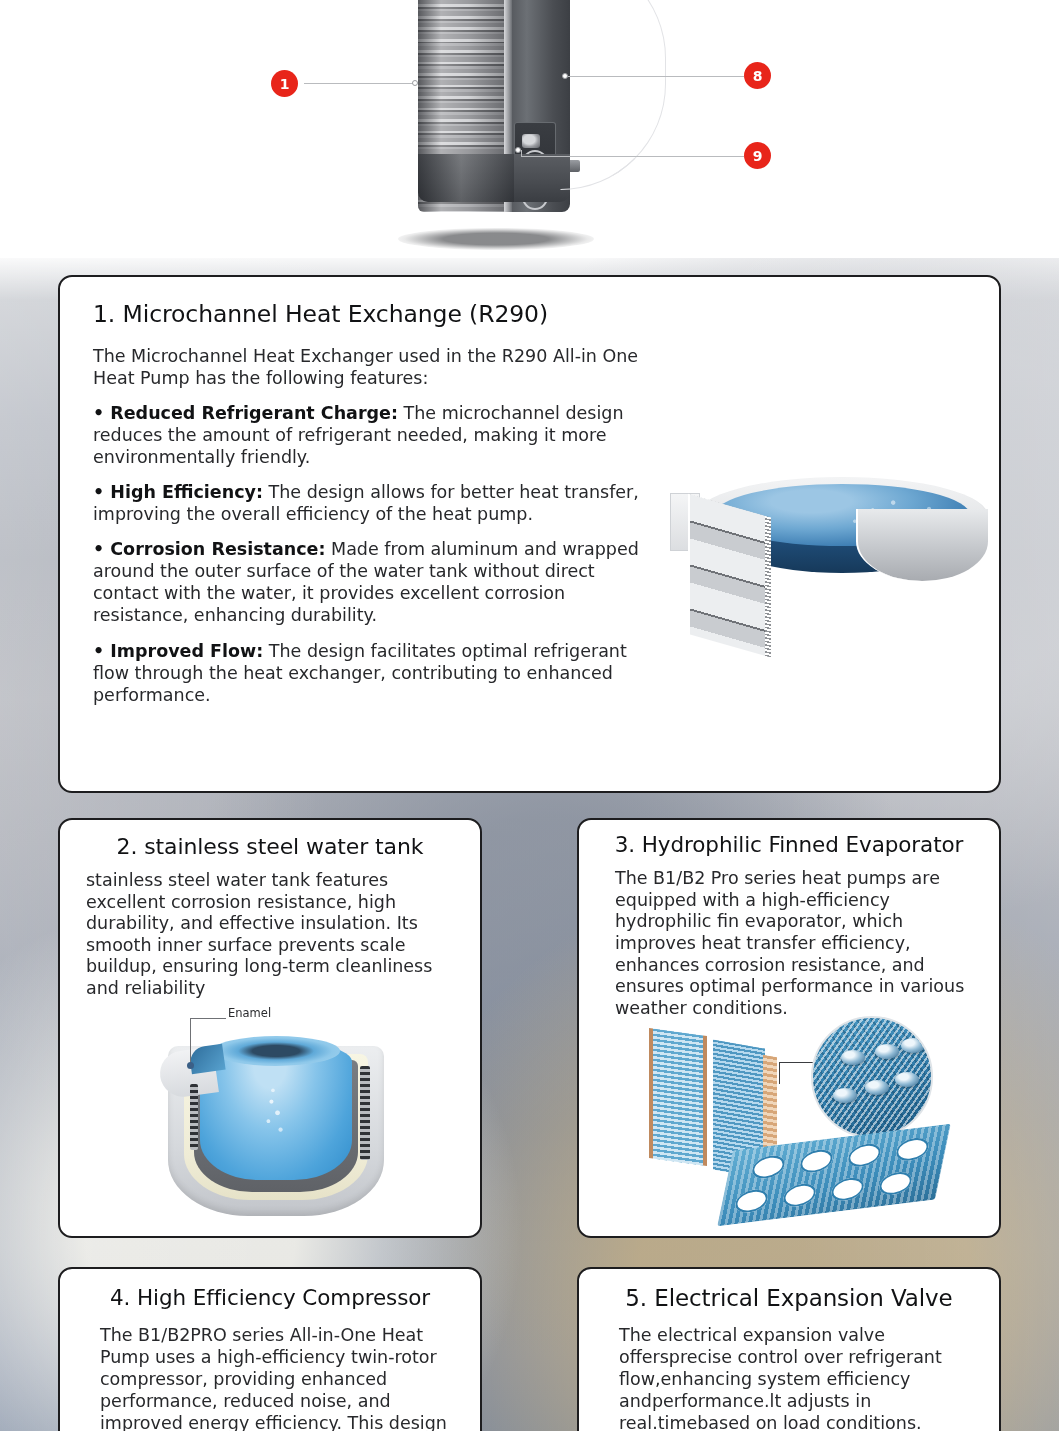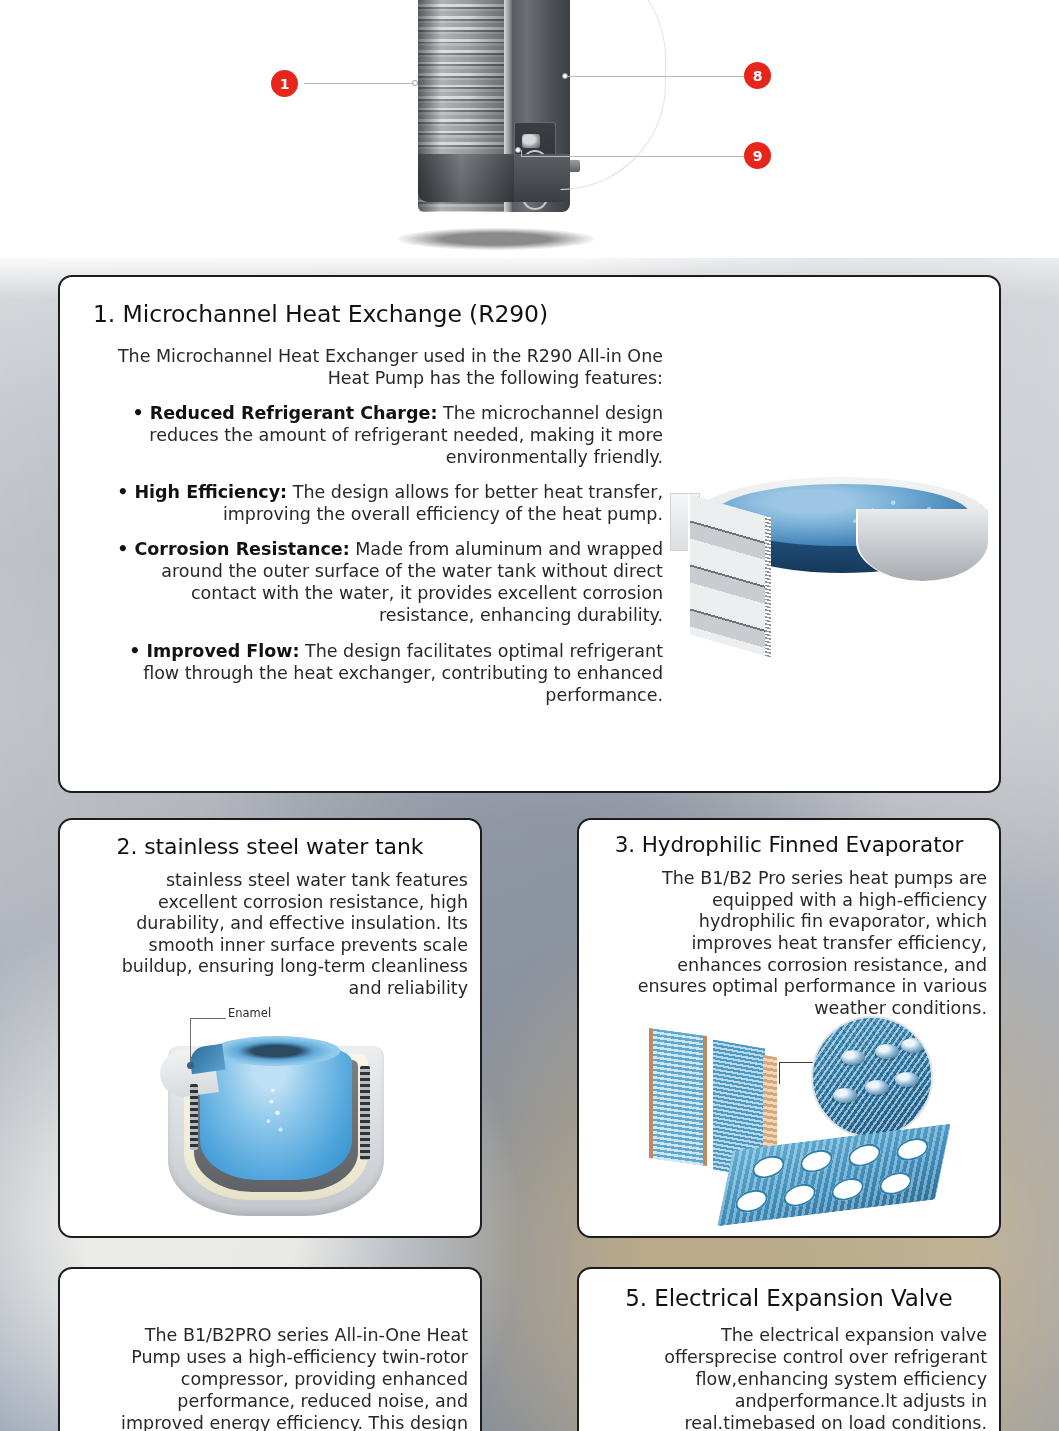--- a/index.html
+++ b/index.html
@@ -187,21 +187,20 @@
   }
 
   .card-title {
     font-weight: 400;
     color: #111214;
     letter-spacing: -0.1px;
   }
   .card-body {
     color: #27282b;
     font-weight: 400;
-    text-align: right;
   }
   .card-body b { font-weight: 700; color: #111214; }
   .para { margin-bottom: 13px; }
   .para:last-child { margin-bottom: 0; }
 
   
   #card-1 { left: 58px; top: 275px; width: 943px; height: 518px; }
   #card-1 .card-title { position: absolute; left: 33px; top: 23px; font-size: 23.5px; }
   #card-1 .card-body { position: absolute; left: 33px; top: 68px; width: 570px; font-size: 17.5px; line-height: 1.26; }
 
@@ -522,20 +521,21 @@
         <div class="evap-hole" style="left:168px; top:10px;"></div>
         <div class="evap-hole" style="left:14px; top:42px;"></div>
         <div class="evap-hole" style="left:62px; top:42px;"></div>
         <div class="evap-hole" style="left:110px; top:42px;"></div>
         <div class="evap-hole" style="left:158px; top:42px;"></div>
       </div>
     </div>
   </div>
 
   <div class="card" id="card-4">
+    <div class="card-title">4. High Efficiency Compressor</div>
     <div class="card-body">The B1/B2PRO series All-in-One Heat Pump uses a high-efficiency twin-rotor compressor, providing enhanced performance, reduced noise, and improved energy efficiency. This design</div>
   </div>
 
   <div class="card" id="card-5">
     <div class="card-title">5. Electrical Expansion Valve</div>
     <div class="card-body">The electrical expansion valve offersprecise control over refrigerant flow,enhancing system efficiency andperformance.lt adjusts in real.timebased on load conditions.</div>
   </div>
 
 </div>
 

